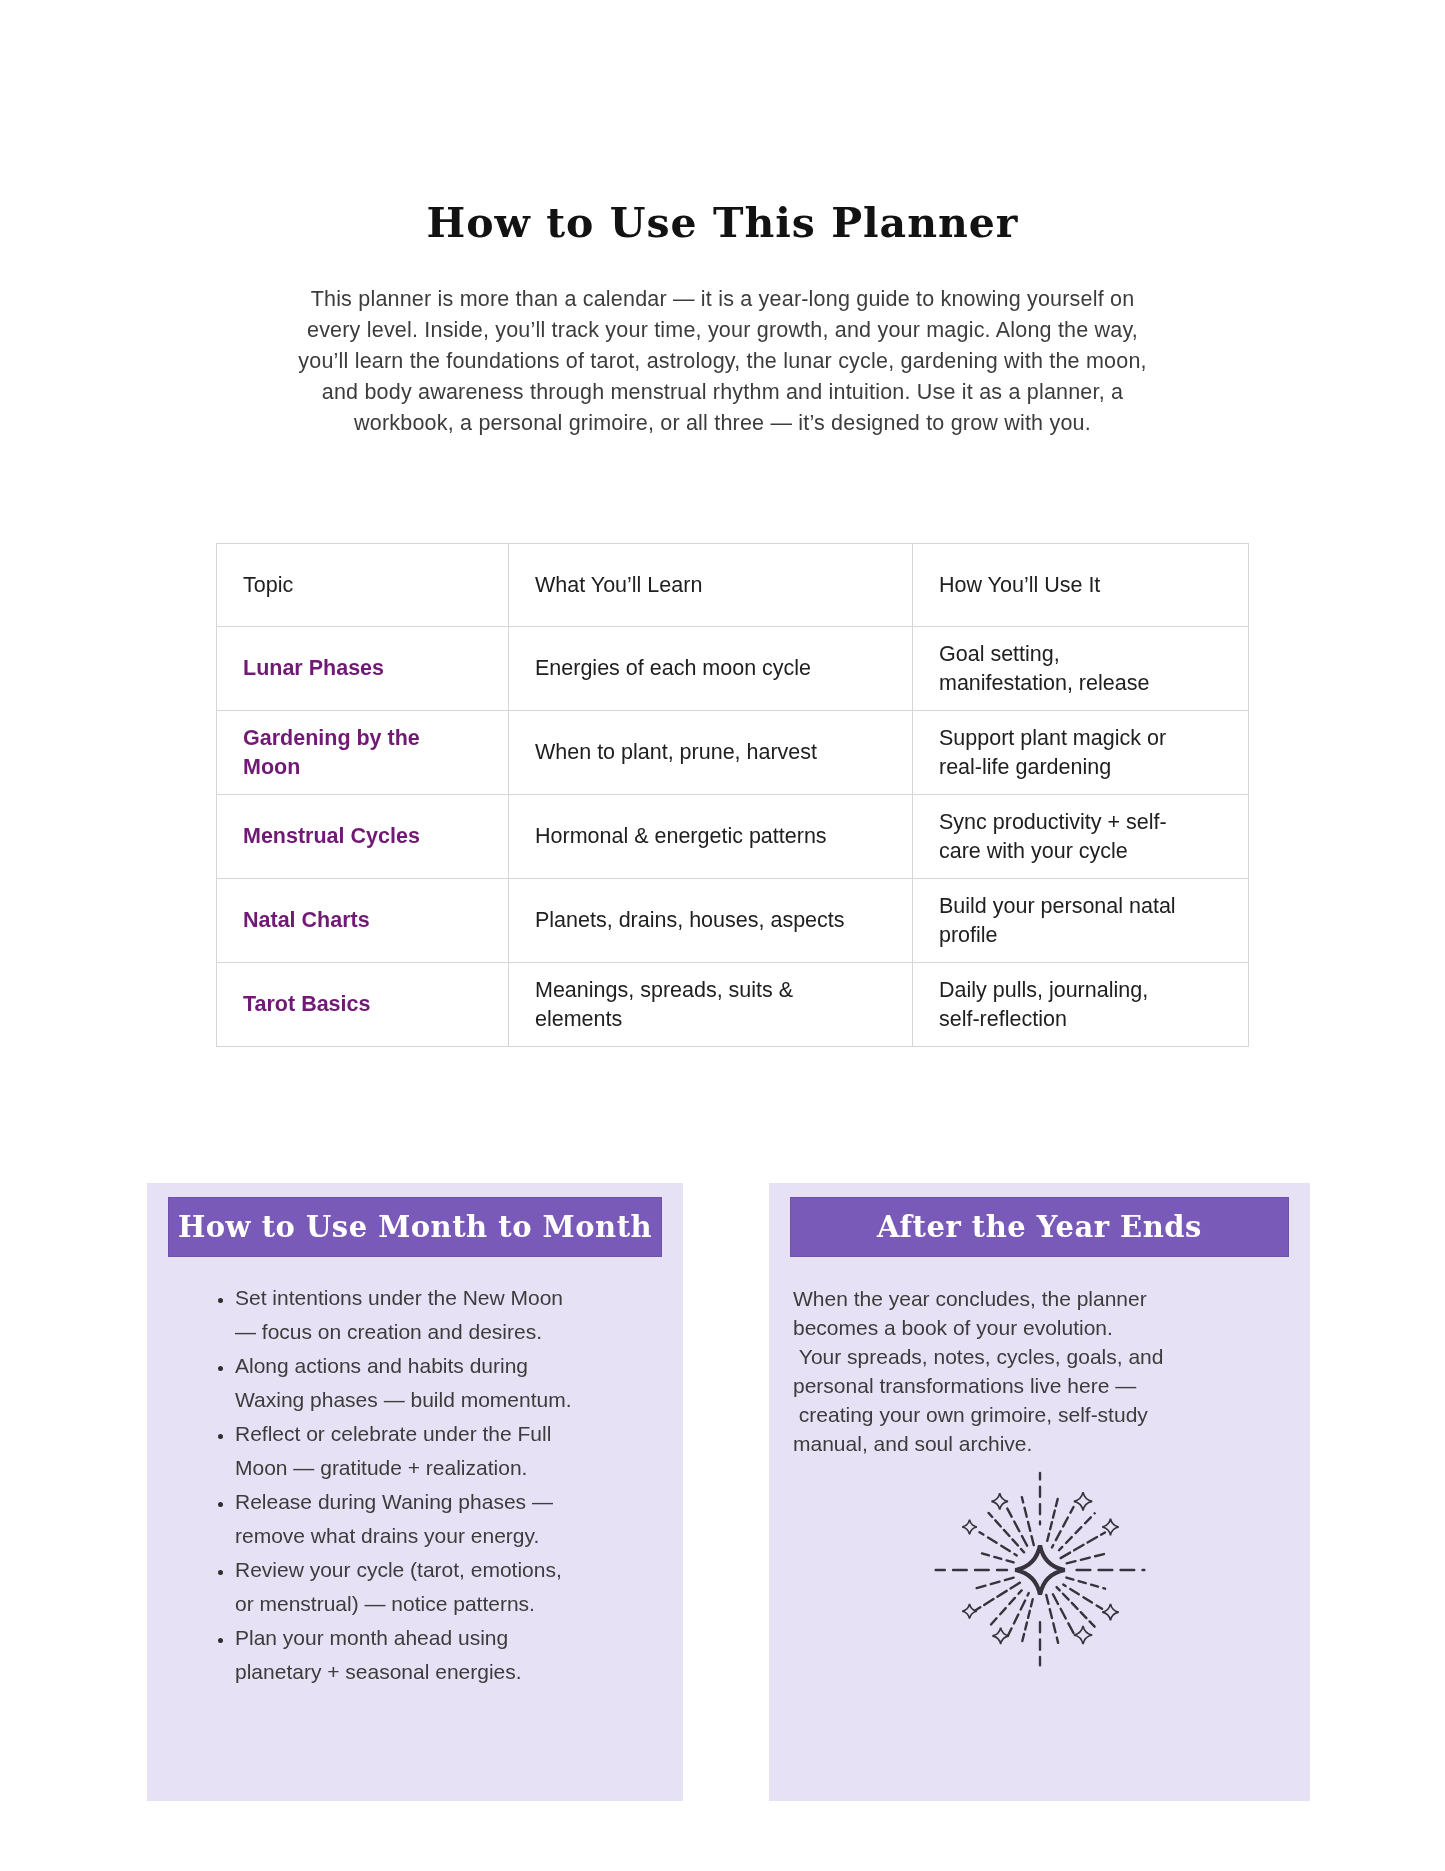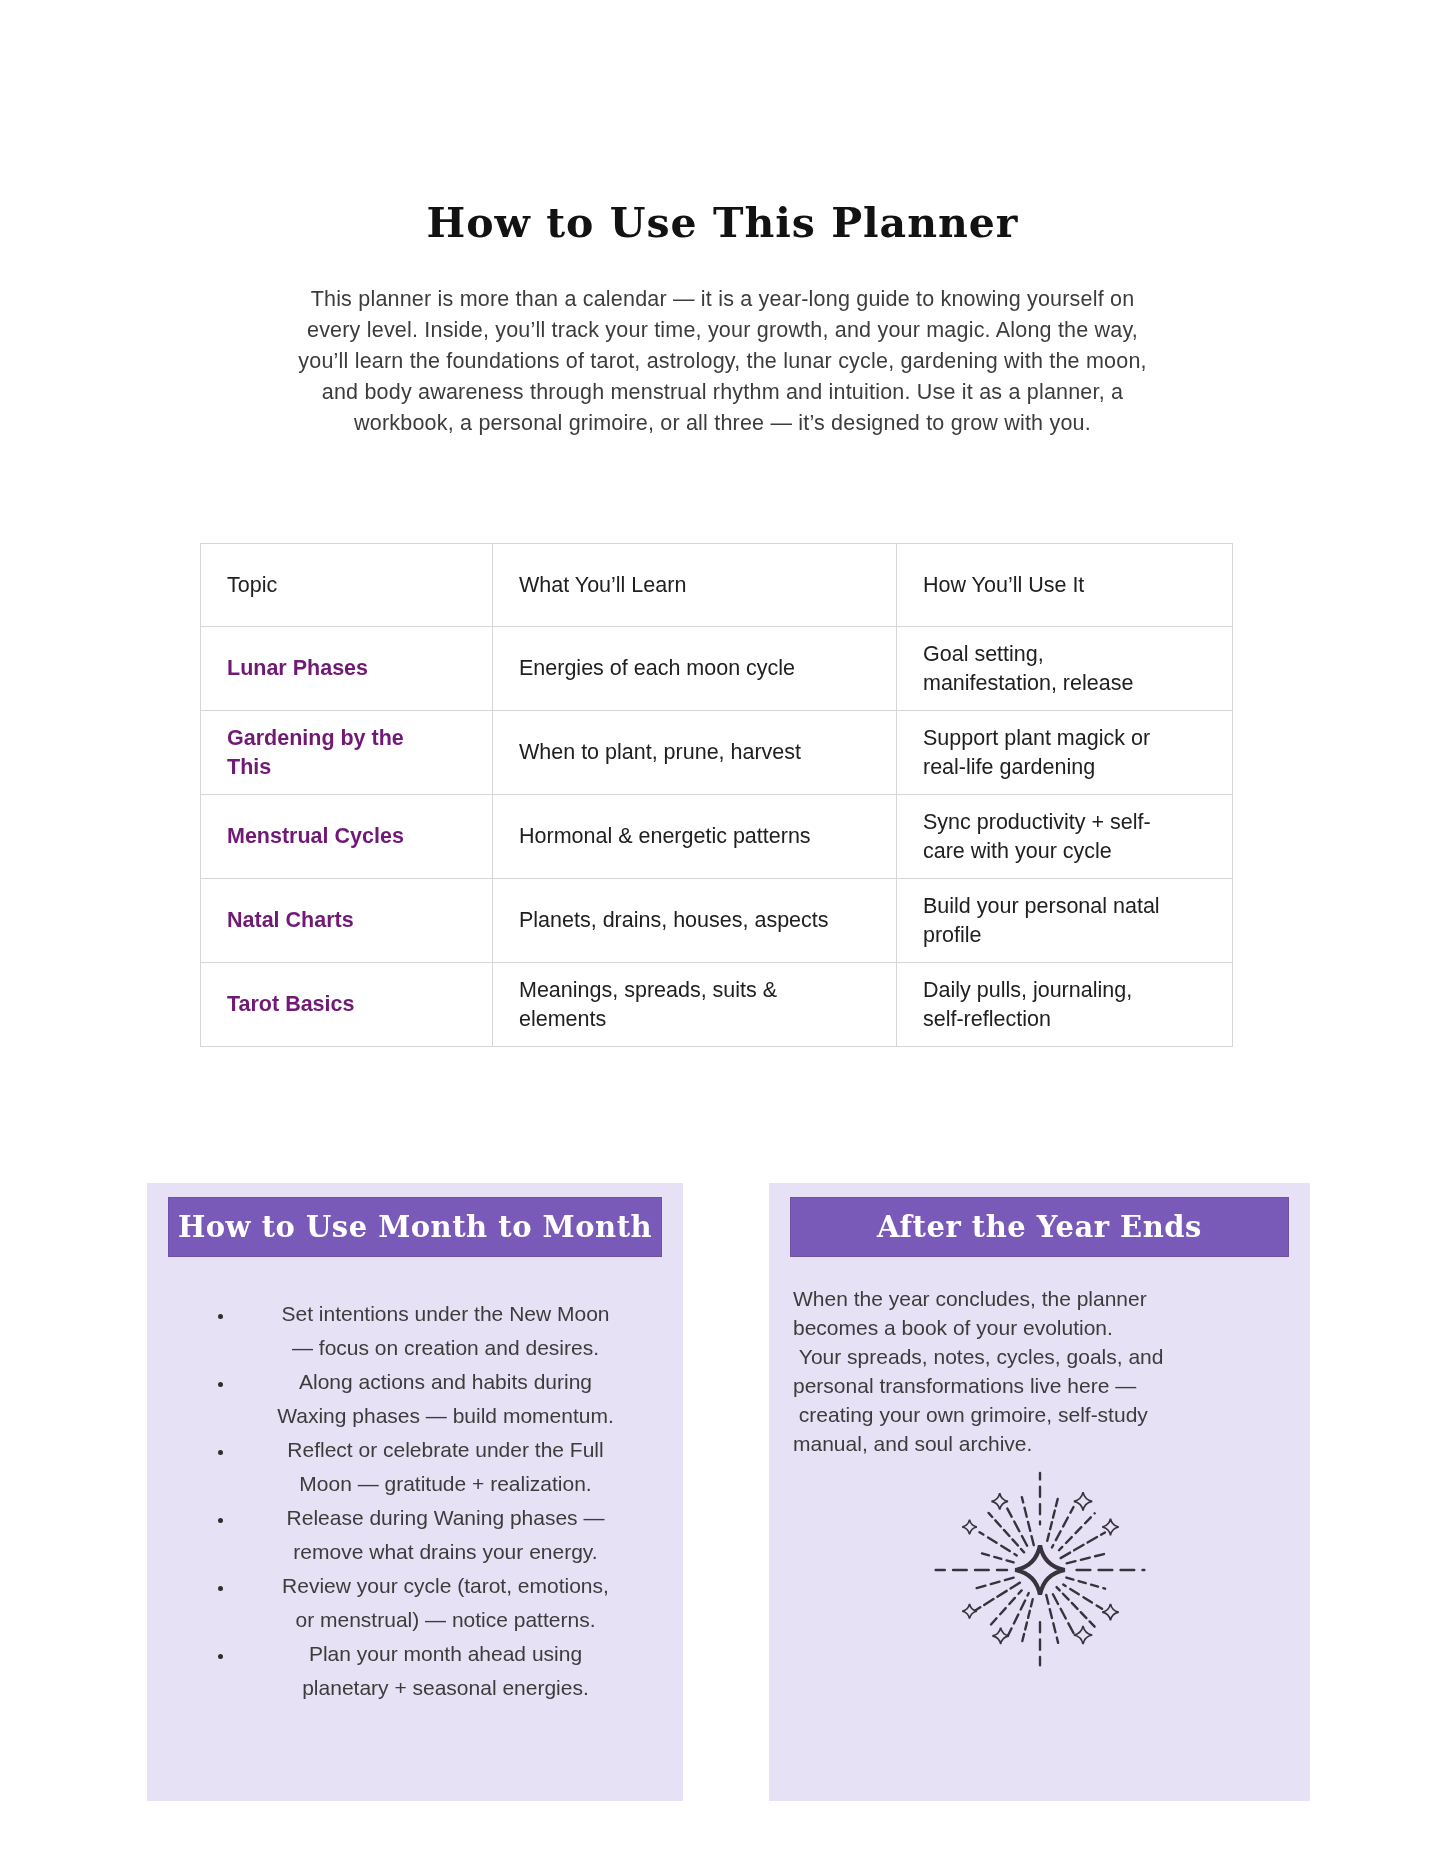--- a/index.html
+++ b/index.html
@@ -34,21 +34,21 @@
     position:absolute;top:284px;left:50%;transform:translateX(-50%);
     width:1120px;
     text-align:center;
     white-space:pre-line;
     font-size:21.5px;
     line-height:31px;
     letter-spacing:0.2px;
     color:var(--body-text);
   }
   table.topics{
-    position:absolute;top:543px;left:200px;
+    position:absolute;top:543px;left:216px;
     width:1032px;
     border-collapse:collapse;
     table-layout:fixed;
     padding-left:39px;
   }
   table.topics col.c1{width:292px;}
   table.topics col.c2{width:404px;}
   table.topics col.c3{width:336px;}
   table.topics th,table.topics td{
     border:1.5px solid var(--table-border);
@@ -76,26 +76,25 @@
     background:var(--accent-purple);
     border:1px solid rgba(0,0,0,0.08);
     display:flex;align-items:center;justify-content:center;
     color:#ffffff;
     font-family:"DejaVu Serif",serif;
     font-weight:700;
     font-size:29px;
     letter-spacing:0.5px;
   }
   ul.bullets{
-    margin-top:40px;
+    margin-top:24px;
     padding-left:88px;
     padding-right:27px;
     list-style:disc outside;
     color:var(--body-text);
-    text-align:center;
   }
   ul.bullets li{
     font-size:21px;
     line-height:34px;
     white-space:pre-line;
   }
   ul.bullets li::marker{color:#2e2e2e;font-size:18px;}
   .yeartext{
     margin:27px 24px 0 24px;
     font-size:21px;
@@ -136,21 +135,21 @@
     </thead>
     <tbody>
       <tr>
         <td class="topic">Lunar Phases</td>
         <td>Energies of each moon cycle</td>
         <td>Goal setting,
 manifestation, release</td>
       </tr>
       <tr>
         <td class="topic">Gardening by the
-This</td>
+Moon</td>
         <td>When to plant, prune, harvest</td>
         <td>Support plant magick or
 real-life gardening</td>
       </tr>
       <tr>
         <td class="topic">Menstrual Cycles</td>
         <td>Hormonal &amp; energetic patterns</td>
         <td>Sync productivity + self-
 care with your cycle</td>
       </tr>

